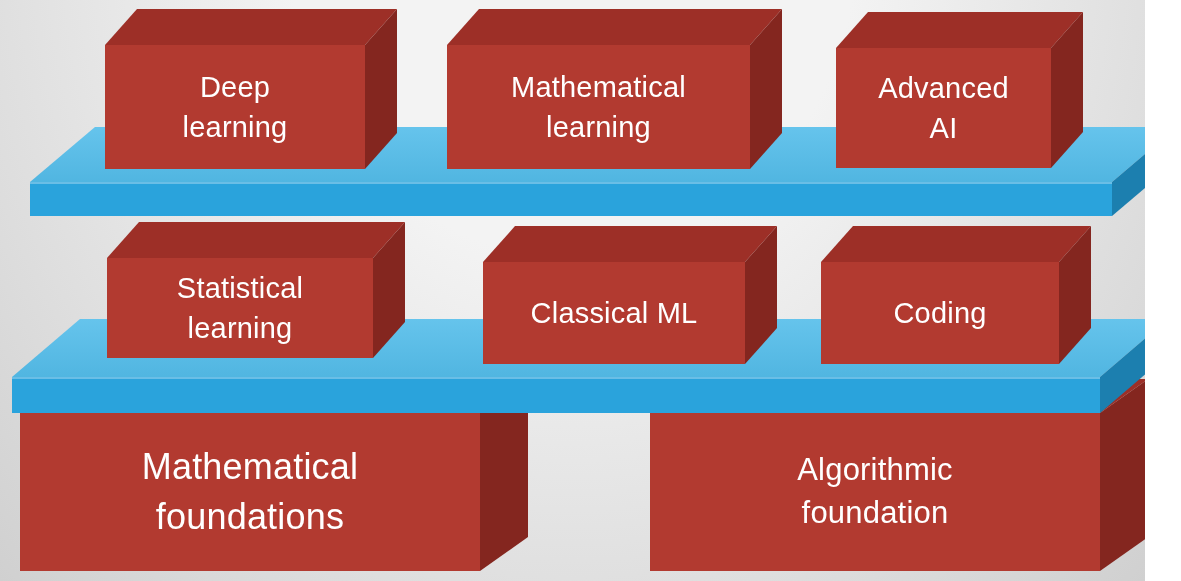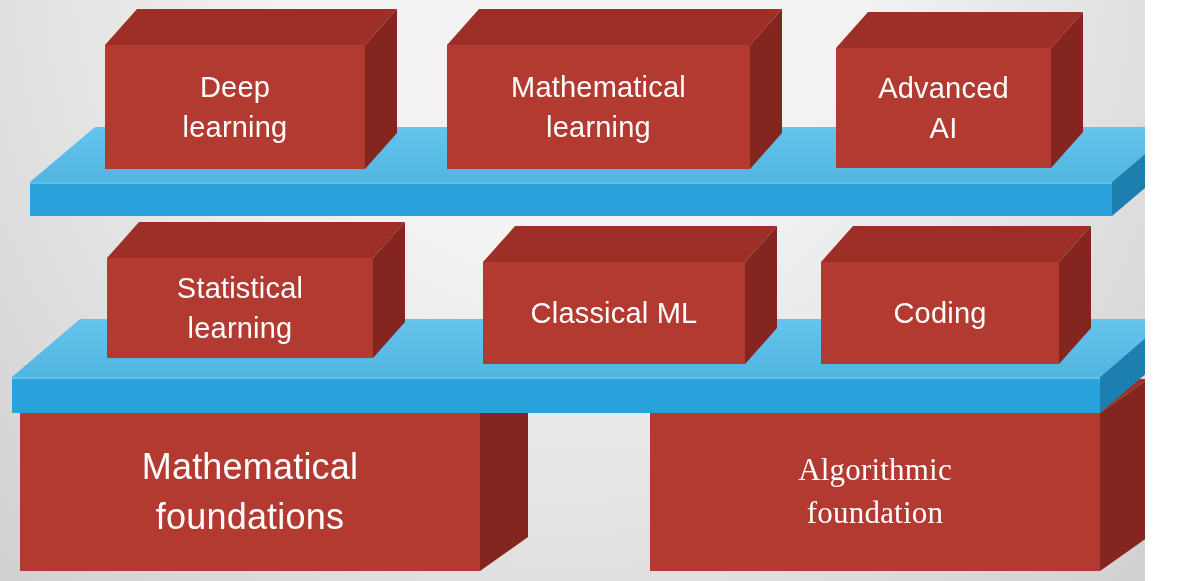--- a/index.html
+++ b/index.html
@@ -71,21 +71,21 @@
   .label {
     color: var(--text, #ffffff);
     text-align: center;
     white-space: pre-line;
     line-height: 1.38;
     font-size: 29px;
     letter-spacing: 0.2px;
     user-select: none;
   }
   .label-xl { font-size: 36px; }
-  .label-lg { font-size: 31px; font-family: Liberation Serif, serif; }
+  .label-lg { font-size: 31px; }
 
   
   #box-deep          { left: 105px; top: 9px;  --w: 260px; --h: 124px; --dx: 32px; --dy: 36px; z-index: 3; }
   #box-reinforcement { left: 447px; top: 9px;  --w: 303px; --h: 124px; --dx: 32px; --dy: 36px; z-index: 3; }
   #box-advanced      { left: 836px; top: 12px; --w: 215px; --h: 120px; --dx: 32px; --dy: 36px; z-index: 3; }
 
   
   #platform-upper    { left: 30px;  top: 127px; --w: 1082px; --h: 34px; --dx: 65px; --dy: 55px; z-index: 2; }
 
   

